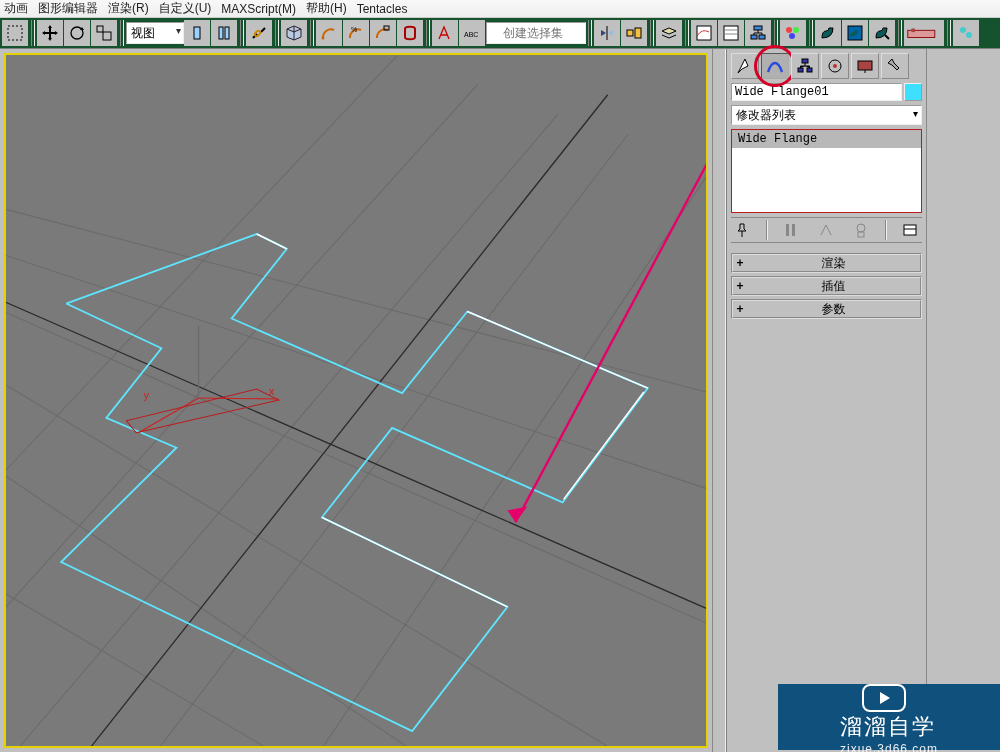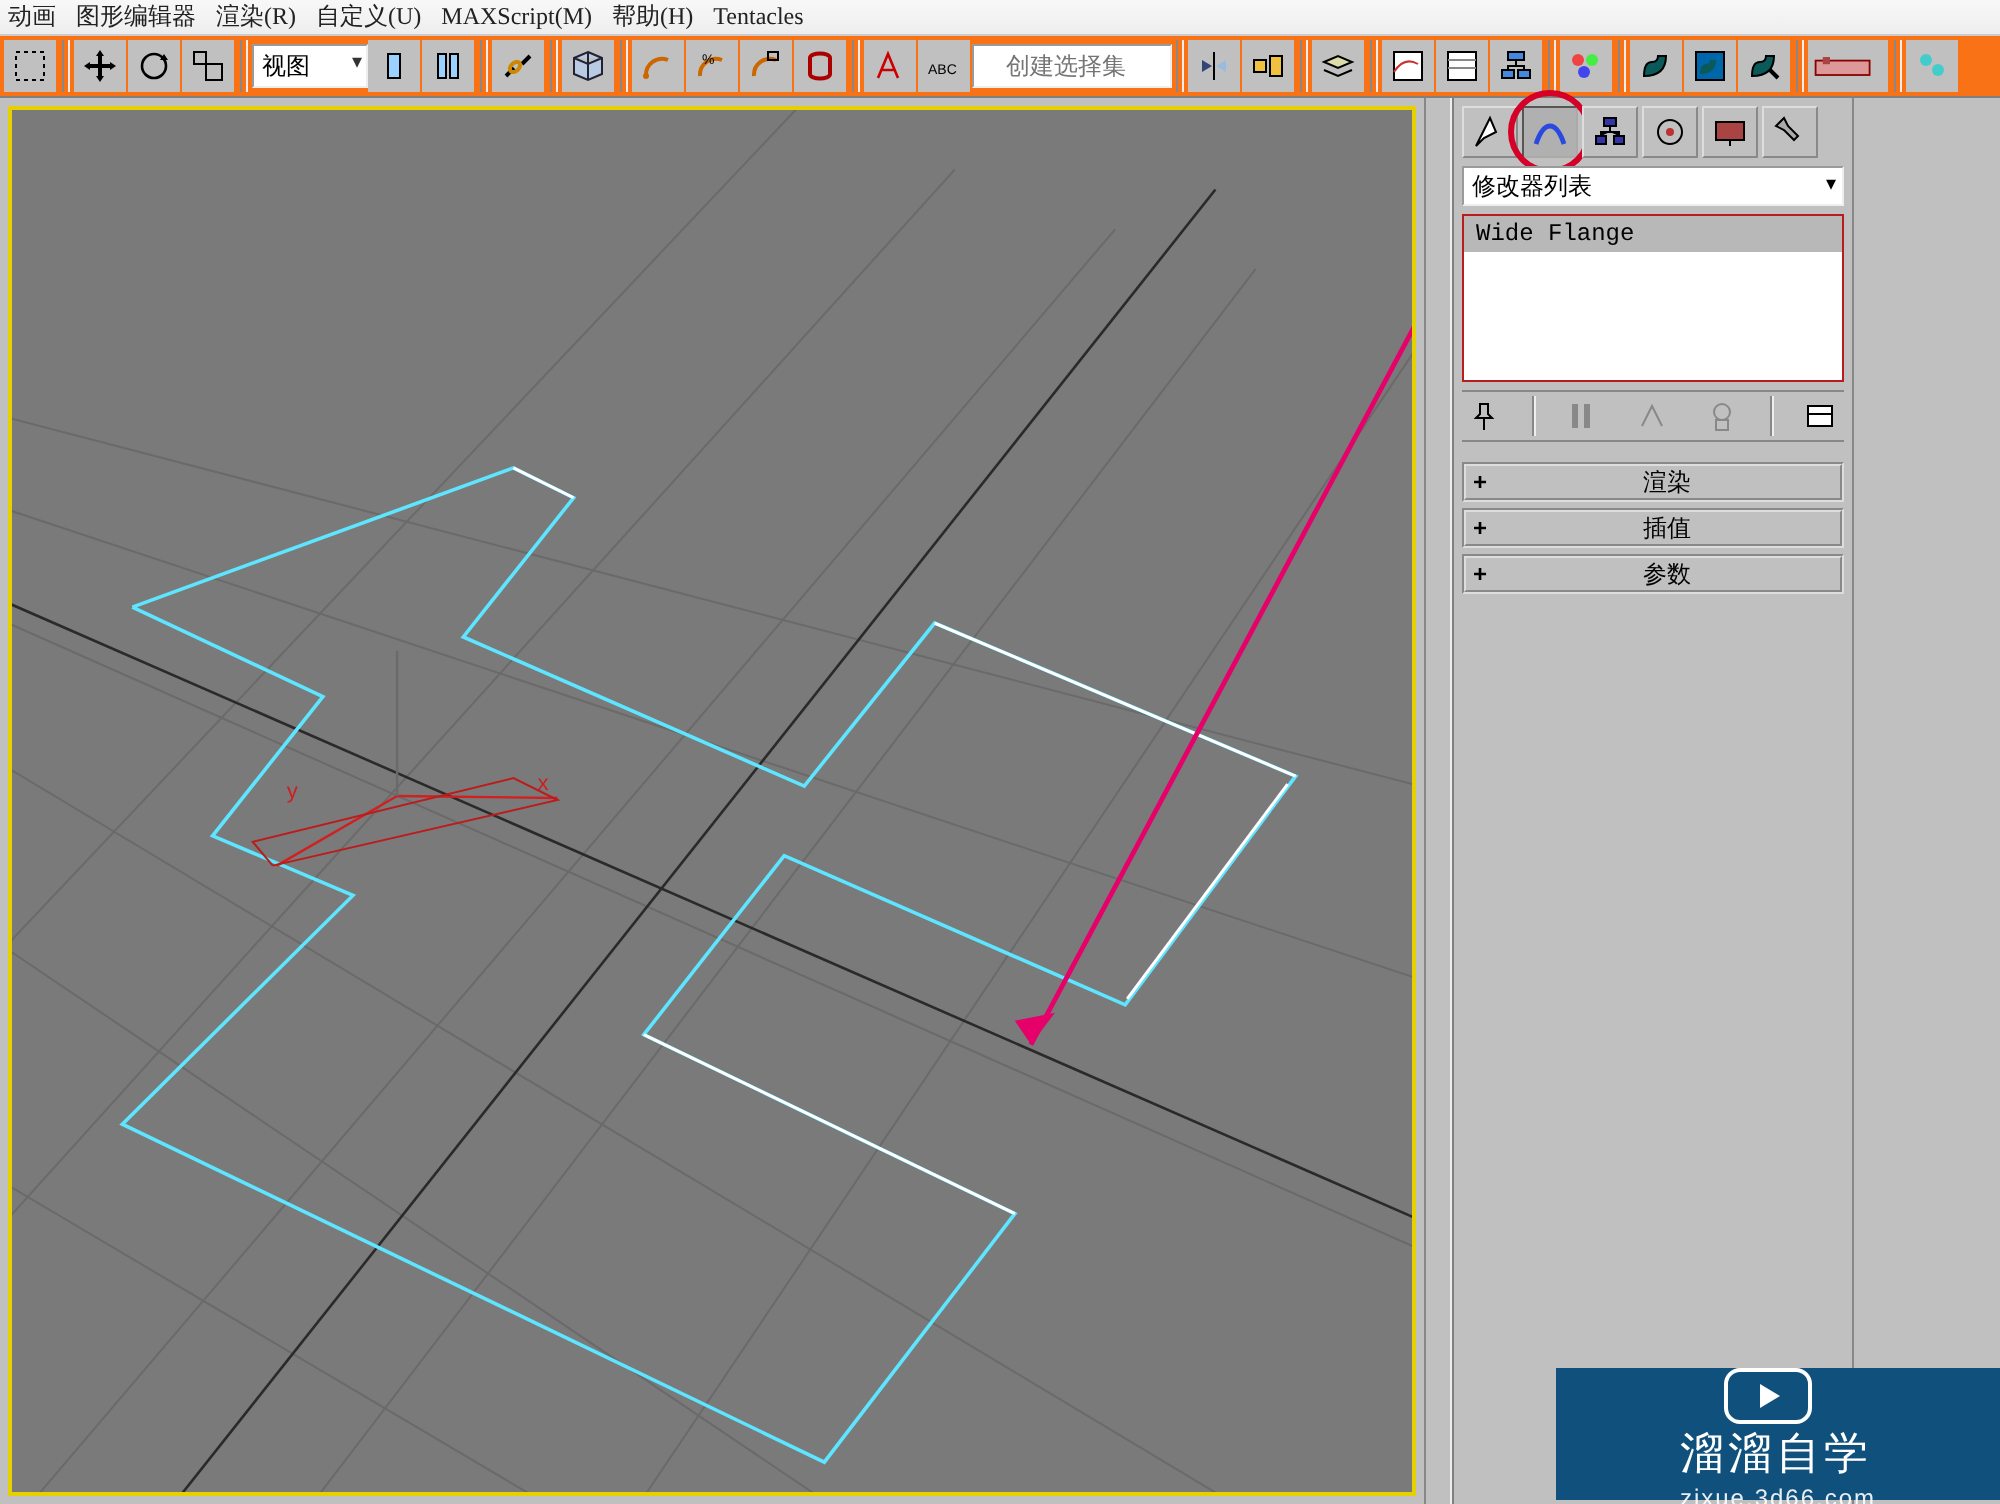--- a/index.html
+++ b/index.html
@@ -7,28 +7,27 @@
   
   
   .menubar {
     height: 18px;
     background: linear-gradient(#f8f8f8, #eeeeee);
     display: flex;
     align-items: center;
     padding: 0 4px;
     border-bottom: 1px solid #ccc;
     color: #222;
-    font-family: Liberation Serif, serif;
   }
   .menubar .menu-item { margin-right: 10px; cursor: default; }
   
   
   .toolbar {
     height: 31px;
-    background: #f97316;
+    background: #14532d;
     border-bottom: 1px solid #808080;
     display: flex;
     align-items: center;
     padding: 1px 2px;
   }
   .tb-btn {
     width: 26px;
     height: 26px;
     border: 1px solid #c0c0c0;
     background: #c0c0c0;
@@ -530,20 +529,26 @@
               <line x1="9" y1="13" x2="9" y2="16" stroke="#000"></line>
             </svg>
         </div>
         <div class="cmd-tab">
           <svg class="ic" viewBox="0 0 18 18">
               <path d="M6 2 L8 6 L13 11 L11 13 L6 8 L2 6 Z" fill="#aaa" stroke="#000"></path>
             </svg>
         </div>
       </div>
 
+      <div class="obj-name-row">
+        <div class="obj-name">
+          <span>Wide Flange01</span>
+        </div>
+        <div class="color-swatch" style="background:#3fdfff"></div>
+      </div>
 
       <div class="mod-dd">
         <span>修改器列表</span>
       </div>
 
       <div class="mod-stack">
         <div class="stack-item">
           <span>Wide Flange</span>
         </div>
       </div>

